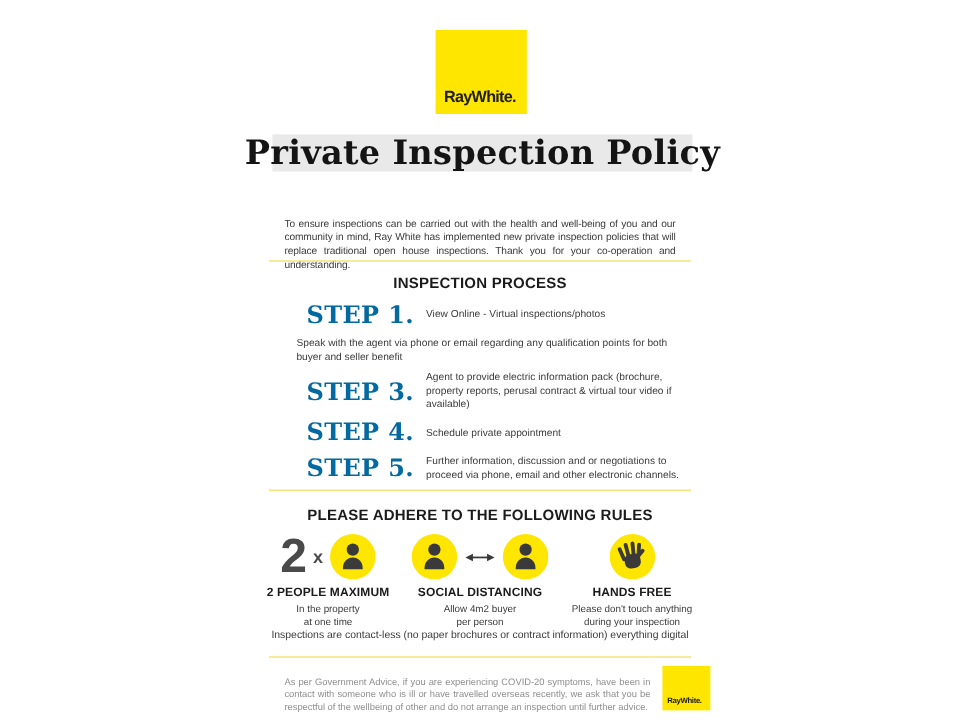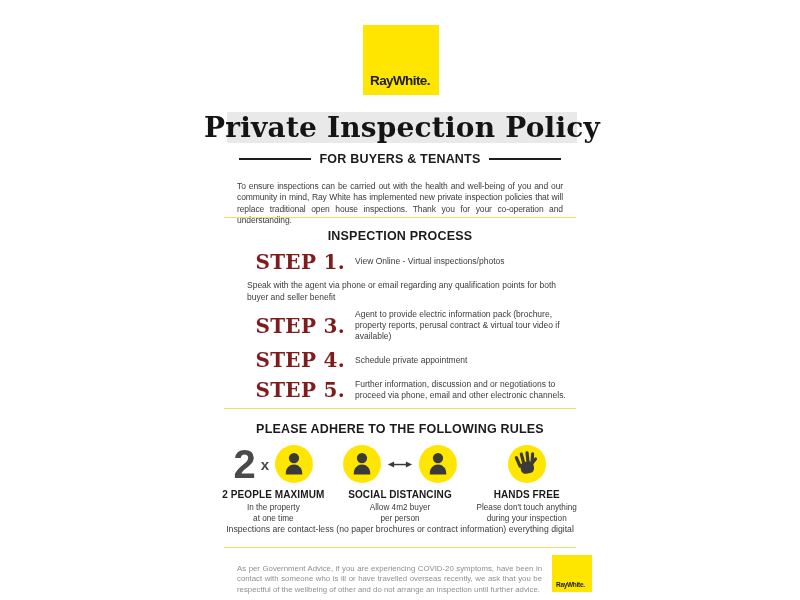--- a/index.html
+++ b/index.html
@@ -59,21 +59,21 @@
   }
   .h-process{top:229px;}
   .h-rules{top:422px;}
 
   
   .steps{left:237px;top:249px;width:330px;}
   .step-row{display:flex;align-items:center;margin-bottom:5px;min-height:25px;}
   .step-label{
     width:108px;text-align:right;flex:0 0 108px;
     font-family:"DejaVu Serif",serif;font-weight:bold;font-size:20px;
-    color:#7f1d1d;white-space:nowrap;letter-spacing:0.3px;
+    color:#0369a1;white-space:nowrap;letter-spacing:0.3px;
   }
   .step-text{
     flex:1;padding-left:10px;font-size:8.5px;line-height:11.2px;color:#3b3b3b;
   }
 
   
   .rules-row{left:210px;top:444px;width:380px;display:flex;}
   .rule-col{flex:1 1 0;text-align:center;}
   .rule-iconrow{
     height:40px;display:flex;align-items:center;justify-content:center;gap:6px;
@@ -104,25 +104,20 @@
 <div class="page">
 
   <div class="abs logo">
     <span class="wordmark">RayWhite.</span>
   </div>
 
   <div class="abs title-bar">
     <h1>Private Inspection Policy</h1>
   </div>
 
-  <div class="abs subtitle">
-    <span class="rule-line"></span>
-    <span class="sub-text">FOR BUYERS &amp; TENANTS</span>
-    <span class="rule-line"></span>
-  </div>
 
   <p class="abs intro">To ensure inspections can be carried out with the health and well-being of you and our community in mind, Ray White has implemented new private inspection policies that will replace traditional open house inspections. Thank you for your co-operation and understanding.</p>
 
   <div class="abs yellow-divider div1"></div>
 
   <div class="abs section-heading h-process">INSPECTION PROCESS</div>
 
   <div class="abs steps">
     <div class="step-row">
       <span class="step-label">STEP 1.</span>

